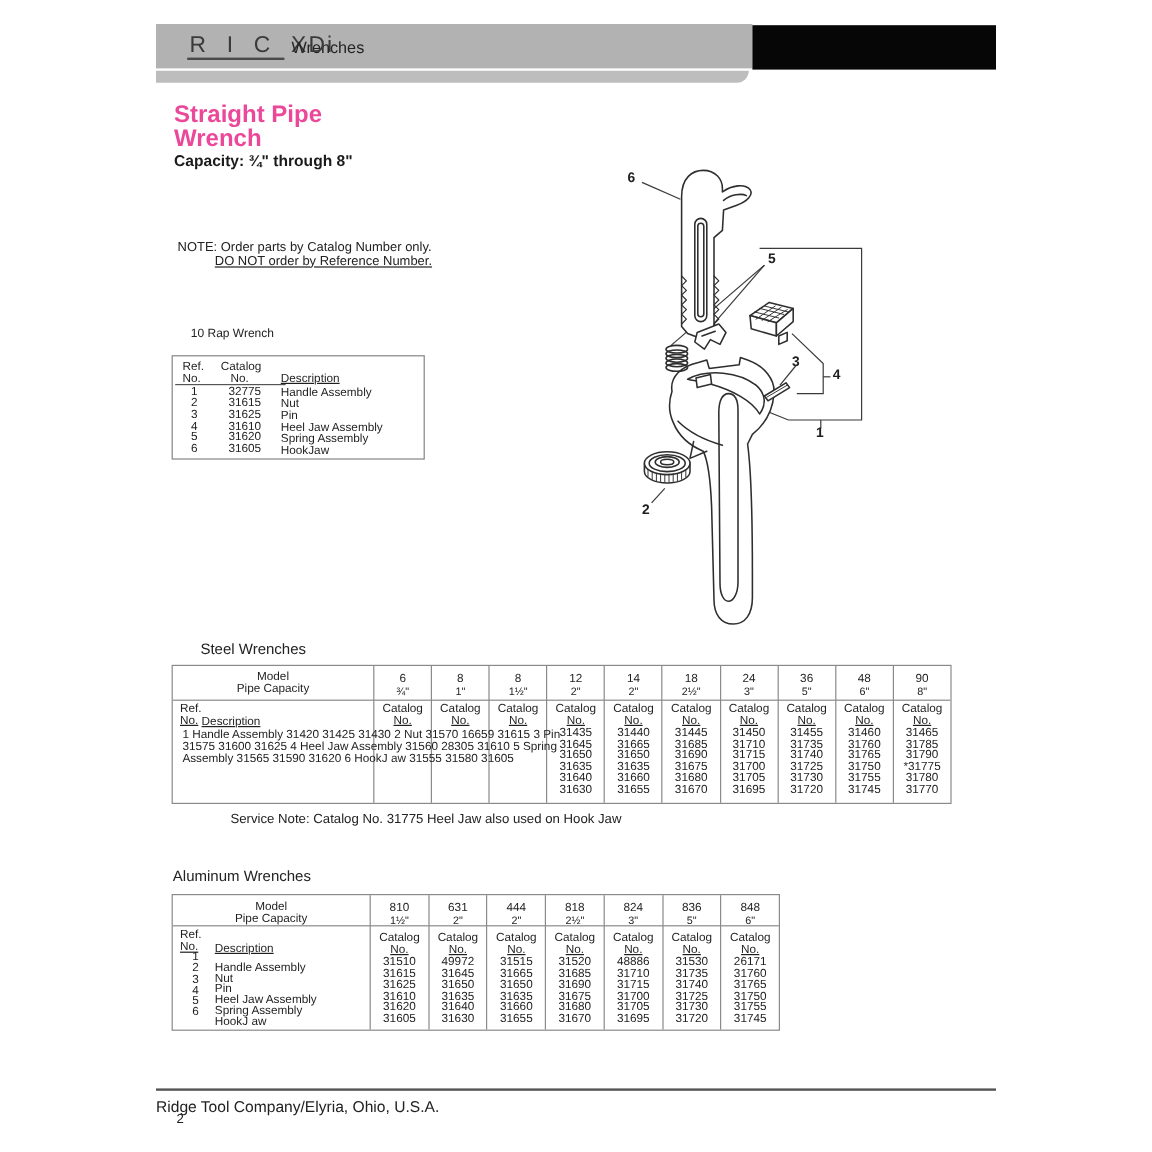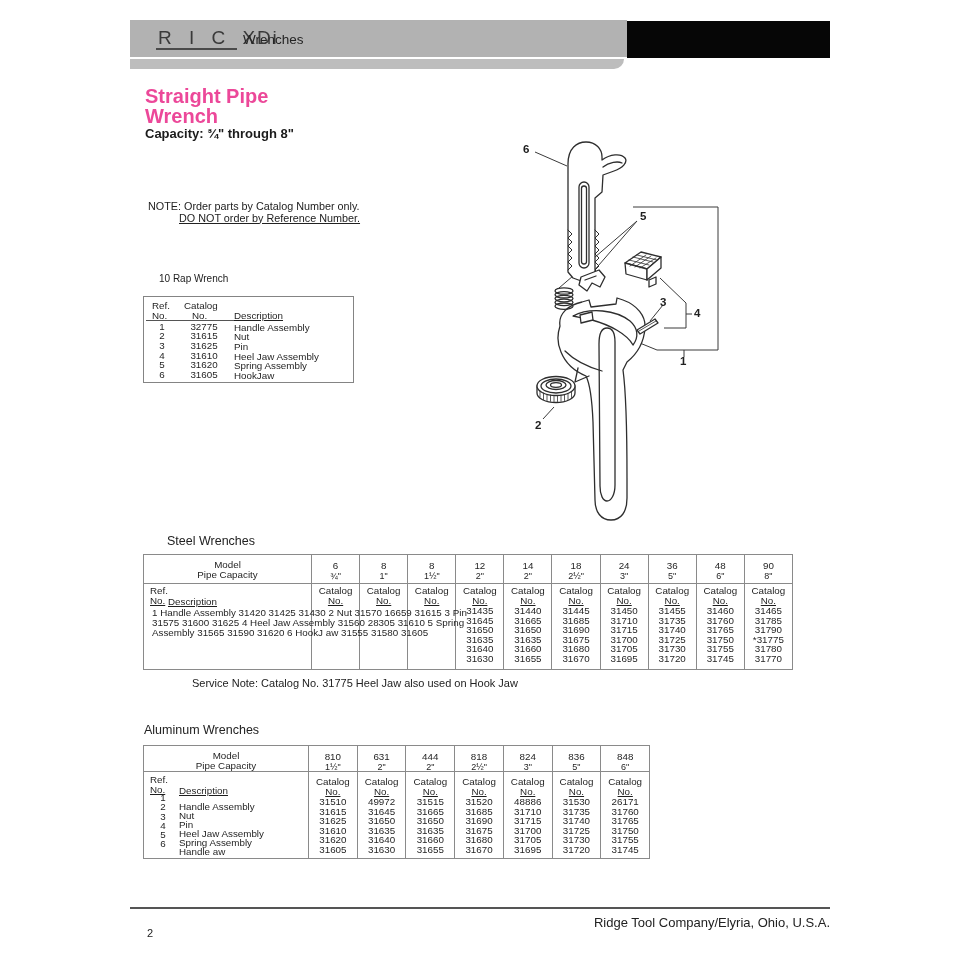--- a/index.html
+++ b/index.html
@@ -85,21 +85,21 @@
   .co{position:absolute;font-size:11.5px;font-weight:700;color:#202020;}
   .co-6{left:43px;top:13px;}
   .co-5{left:160px;top:80px;}
   .co-4{left:214px;top:177px;}
   .co-3{left:180px;top:166px;}
   .co-2{left:55px;top:289px;}
   .co-1{left:200px;top:225px;}
 
   
   .foot-rule{position:absolute;left:130px;top:907px;width:700px;height:2px;background:#555;}
-  .foot-company{position:absolute;left:130px;top:915px;width:700px;text-align:right;font-size:13px;color:#222;}
+  .foot-company{position:absolute;left:130px;top:915px;width:700px;text-align:left;font-size:13px;color:#222;}
   .foot-page{position:absolute;left:147px;top:927px;font-size:11px;color:#222;}
 </style>
 </head>
 <body>
 
 <div class="page">
 
   <div class="hdr-bar"></div>
   <div class="hdr-black"></div>
   <div class="hdr-bar2"></div>
@@ -419,21 +419,21 @@
         <div>4</div>
         <div>5</div>
         <div>6</div>
       </div>
     <div class="pt-descs">
         <div>Handle Assembly</div>
         <div>Nut</div>
         <div>Pin</div>
         <div>Heel Jaw Assembly</div>
         <div>Spring Assembly</div>
-        <div>Handle aw</div>
+        <div>HookJ aw</div>
       </div>
     <div class="pt-cols">
 
     <div class="pt-col">
         <div class="pc-model">810</div>
         <div class="pc-cap">1½"</div>
         <div class="pc-cat">Catalog</div>
         <div class="pc-no u">No.</div>
         <div class="pc-vals">
             <div>31510</div>

